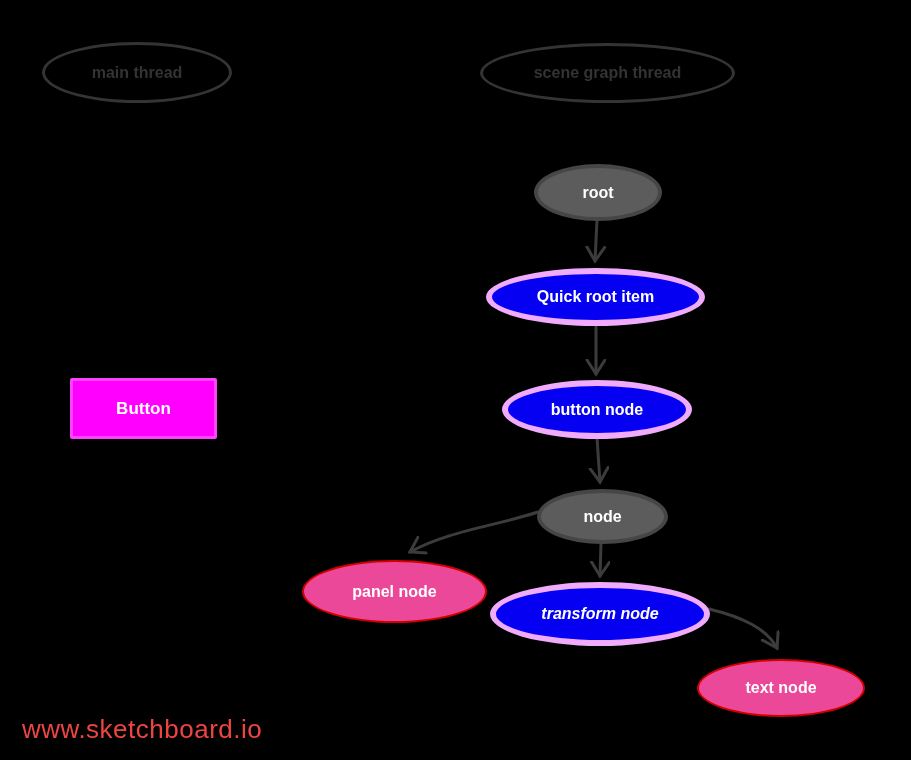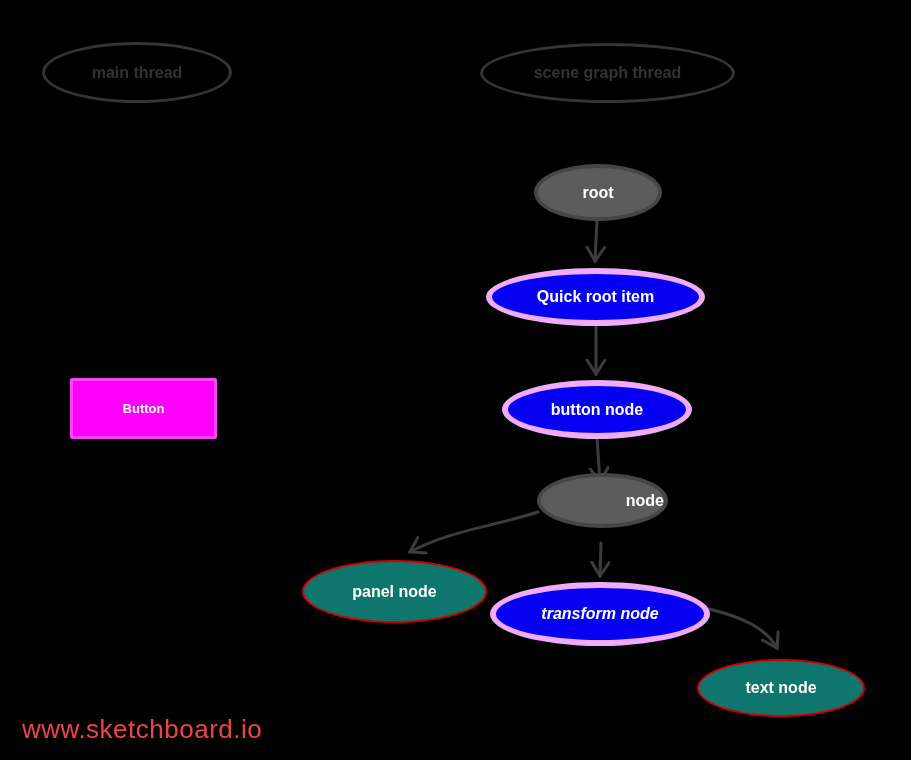--- a/index.html
+++ b/index.html
@@ -40,28 +40,28 @@
   }
   .gray {
     background: #5c5c5c;
     border: 4px solid #464646;
   }
   .blue {
     background: #0600f2;
     border: 6px solid #f0abfc;
   }
   .red {
-    background: #0f766e;
+    background: #ec4899;
     border: 2px solid #d40000;
   }
   .rect-button {
     background: #ff00ff;
     border: 3px solid #ff44ff;
     border-radius: 2px;
-    font-size: 13px;
+    font-size: 17px;
   }
   .watermark {
     position: absolute;
     left: 22px;
     top: 714px;
     font-size: 26px;
     font-weight: normal;
     color: #ef4444;
     letter-spacing: 0.5px;
   }
@@ -104,21 +104,21 @@
   </div>
 
   <div class="node ellipse blue" style="left:486px;top:268px;width:219px;height:58px;">
     <span>Quick root item</span>
   </div>
 
   <div class="node ellipse blue" style="left:502px;top:380px;width:190px;height:59px;">
     <span>button node</span>
   </div>
 
-  <div class="node ellipse gray" style="left:537px;top:473px;width:131px;height:55px;justify-content:flex-end;">
+  <div class="node ellipse gray" style="left:537px;top:489px;width:131px;height:55px;">
     <span>node</span>
   </div>
 
   <div class="node ellipse red" style="left:302px;top:560px;width:185px;height:63px;">
     <span>panel node</span>
   </div>
 
   <div class="node ellipse blue" style="left:490px;top:582px;width:220px;height:64px;font-style:italic;">
     <span>transform node</span>
   </div>

